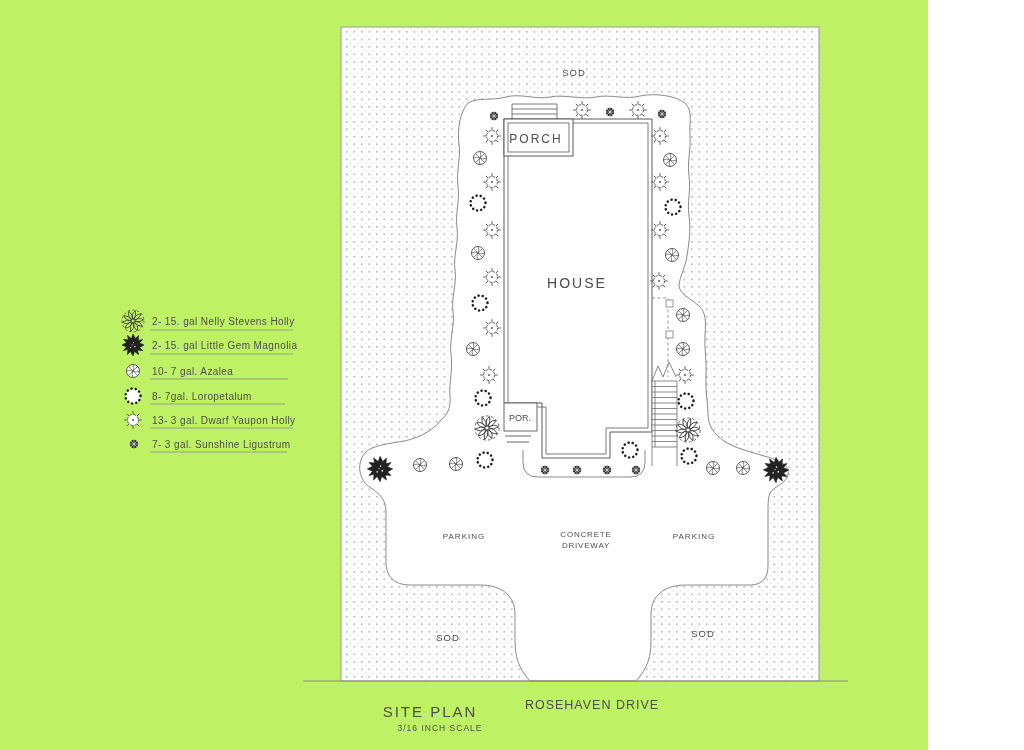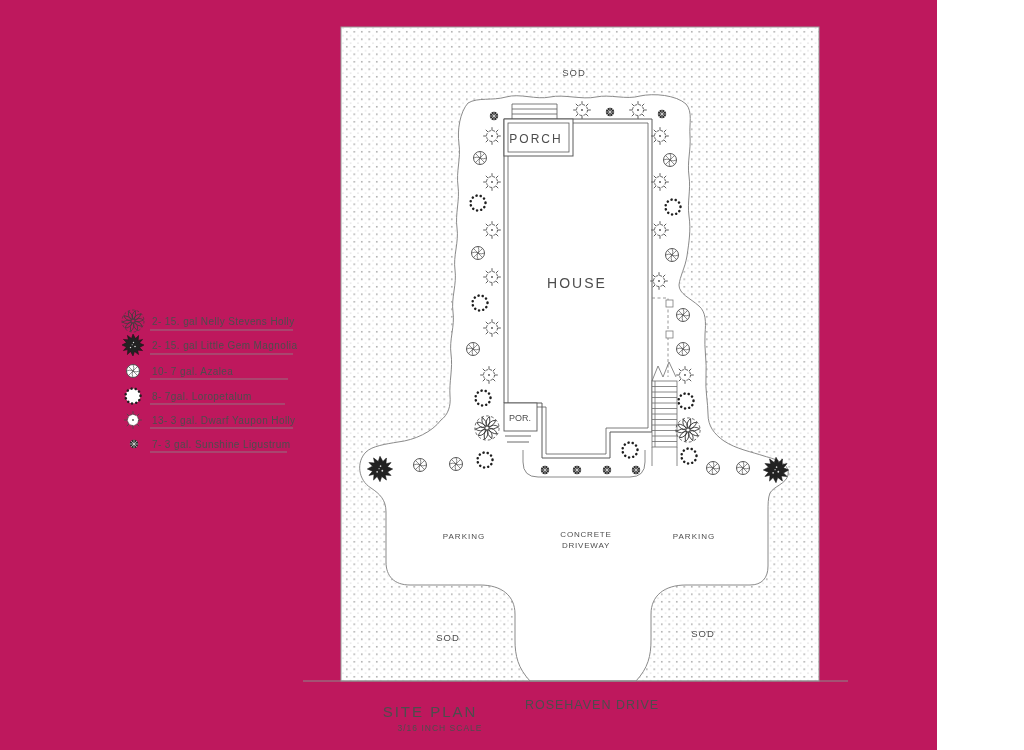--- a/index.html
+++ b/index.html
@@ -1,17 +1,17 @@
 <!DOCTYPE html>
 <html><head>
 <meta charset="utf-8">
 <style>
   html,body{margin:0;padding:0;background:#ffffff;}
-  .frame{position:relative;width:928px;height:750px;background:#be185d;overflow:hidden;
-         font-family:"Liberation Sans","DejaVu Sans",sans-serif;padding-left:9px;}
+  .frame{position:relative;width:928px;height:750px;background:#bef264;overflow:hidden;
+         font-family:"Liberation Sans","DejaVu Sans",sans-serif;}
   svg{position:absolute;left:0;top:0;}
   text{fill:#4d4d4d;}
   .lbl{letter-spacing:2px;}
   .lbl-sm{letter-spacing:1px;}
 </style>
 </head>
 <body>
 
 <div class="frame">
 <svg width="1024" height="750" viewBox="0 0 1024 750">

